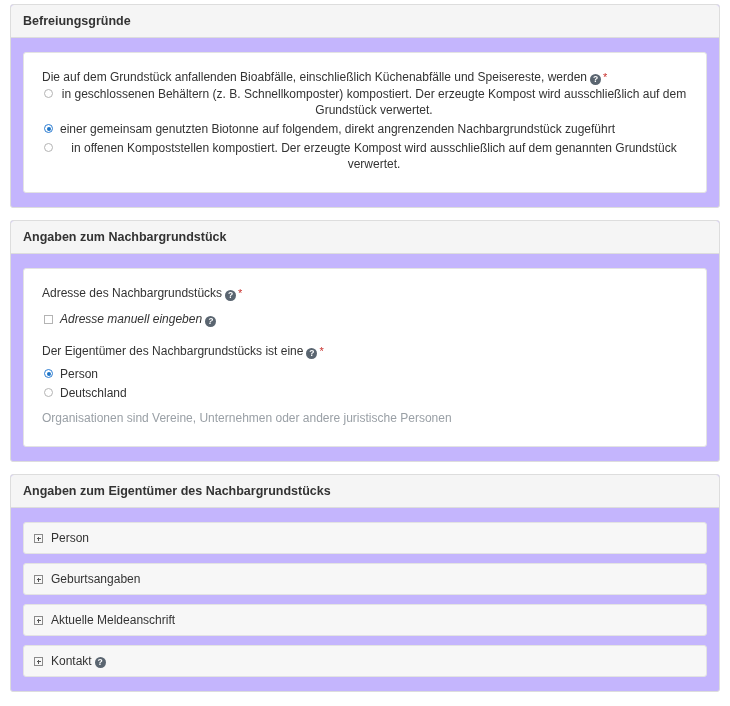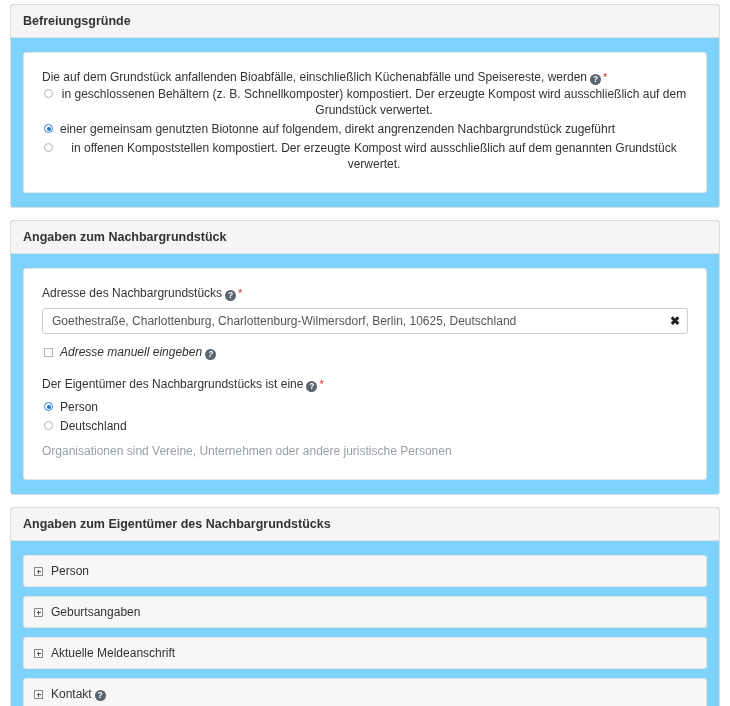--- a/index.html
+++ b/index.html
@@ -20,21 +20,21 @@
     width: 730px;
     padding: 4px 0 0 0;
     box-sizing: border-box;
   }
 
   
   .panel {
     margin: 0 10px 12px 10px;
     border: 1px solid #dddddd;
     border-radius: 3px;
-    background: #7dd3fc;
+    background: #c4b5fd;
   }
   .panel-heading {
     background: #f5f5f5;
     border-bottom: 1px solid #dddddd;
     padding: 8px 12px;
     border-top-left-radius: 3px;
     border-top-right-radius: 3px;
   }
   .panel-title {
     font-size: 12.5px;
@@ -291,24 +291,20 @@
     <div class="panel-heading">
       <div class="panel-title">Angaben zum Nachbargrundstück</div>
     </div>
     <div class="panel-body">
       <div class="fieldset">
 
         <div class="field-label">
           <span>Adresse des Nachbargrundstücks</span><span class="help-icon">?</span><span class="req">*</span>
         </div>
 
-        <div class="input-wrap">
-          <input class="text-input" type="text" value="Goethestraße, Charlottenburg, Charlottenburg-Wilmersdorf, Berlin, 10625, Deutschland" style="">
-          <button class="clear-btn">✖</button>
-        </div>
 
         <div class="check-row">
           <span class="checkbox"></span>
           <span class="check-label"><span>Adresse manuell eingeben</span><span class="help-icon">?</span></span>
         </div>
 
         <div class="spacer-12"></div>
 
         <div class="field-label">
           <span>Der Eigentümer des Nachbargrundstücks ist eine</span><span class="help-icon">?</span><span class="req">*</span>

